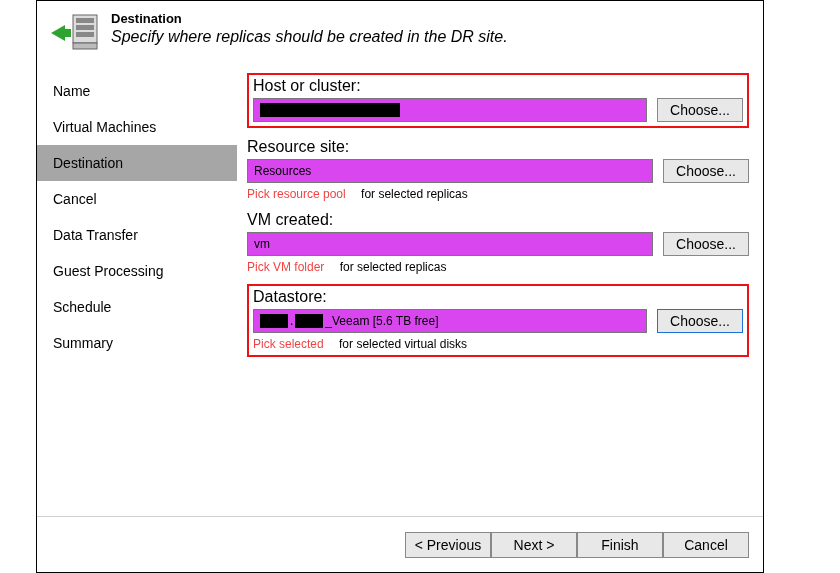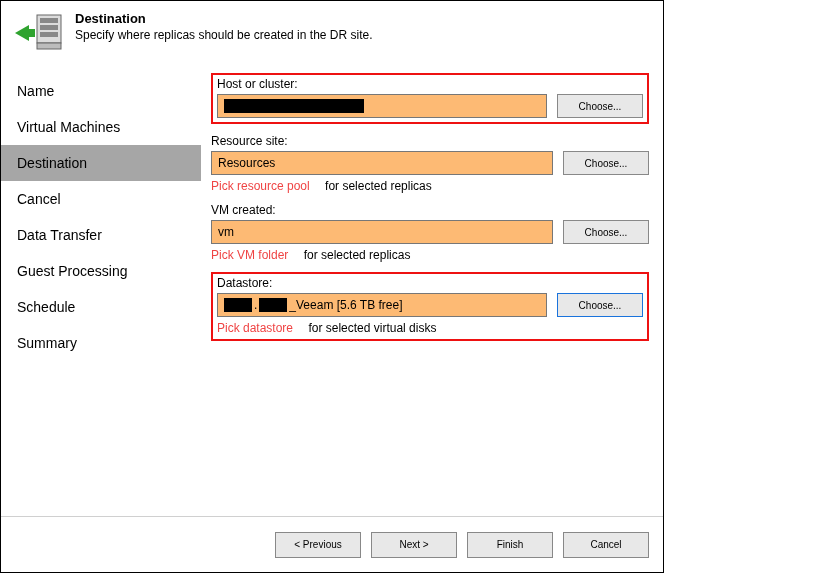--- a/index.html
+++ b/index.html
@@ -6,45 +6,47 @@
   html, body {
     margin: 0; padding: 0;
     width: 840px; height: 573px;
     font-family: "Segoe UI", Tahoma, sans-serif;
     font-size: 12px;
     background: #fff;
     color: #000;
     overflow: hidden;
   }
   .window {
-    width: 664px; height: 573px;
+    width: 728px; height: 573px;
     border: 1px solid #000;
     position: relative;
     background: #fff;
+    margin-left: 36px;
   }
   
   .header {
     display: flex;
     align-items: flex-start;
     padding: 10px 14px 6px 14px;
   }
   .header-icon {
     width: 48px; height: 40px;
     margin-right: 12px;
     flex: 0 0 auto;
     margin-top: 2px;
   }
   .header-text h1 {
     font-size: 13px;
     font-weight: 700;
     margin: 0 0 2px 0;
   }
   .header-text p {
-    font-size: 12px;
+    font-size: 16px;
     margin: 0;
+    font-style: italic;
   }
   
   .body {
     display: flex;
     position: absolute;
     top: 66px; left: 0;
     right: 0;
     bottom: 56px;
   }
   .sidebar {
@@ -64,46 +66,46 @@
   }
   .content {
     flex: 1;
     padding: 6px 14px 0 10px;
     position: relative;
   }
   .field-block {
     margin-bottom: 10px;
   }
   .field-label {
-    font-size: 12px;
+    font-size: 16px;
     margin-bottom: 3px;
   }
   .field-row {
     display: flex;
     align-items: stretch;
   }
   .field-input {
     flex: 1;
     height: 24px;
     border: 1px solid #777;
-    background: #fdba74;
+    background: #d946ef;
     padding: 2px 6px;
     font-size: 12px;
     display: flex;
     align-items: center;
     gap: 2px;
     overflow: hidden;
   }
   .btn {
     width: 86px;
     height: 24px;
     margin-left: 10px;
     border: 1px solid #888;
     background: #e8e8e8;
-    font-size: 10px;
+    font-size: 14px;
     cursor: pointer;
     padding: 0;
     font-family: inherit;
   }
   .btn.blue-outline {
     border: 1px solid #1a73dc;
   }
   .link-line {
     margin-top: 4px;
     font-size: 12px;
@@ -125,21 +127,20 @@
   }
   .footer {
     position: absolute;
     left: 0; right: 0; bottom: 0;
     height: 56px;
     border-top: 1px solid #d0d0d0;
     display: flex;
     align-items: center;
     justify-content: flex-end;
     padding-right: 14px;
-    gap: 10px;
     background: #fff;
   }
   .footer .btn {
     width: 86px;
     height: 26px;
     margin-left: 0;
   }
 </style>
 </head>
 <body>
@@ -219,21 +220,21 @@
         <div class="field-row">
           <div class="field-input">
             <span class="redact" style="width:28px"></span>
             <span>.</span>
             <span class="redact" style="width:28px"></span>
             <span>_Veeam [5.6 TB free]</span>
           </div>
           <button class="btn blue-outline">Choose...</button>
         </div>
         <div class="link-line">
-          <span class="link">Pick datastore</span><span class="link-suffix">  for selected virtual disks</span>
+          <span class="link">Pick selected</span><span class="link-suffix">  for selected virtual disks</span>
         </div>
       </div>
 
     </div>
   </div>
 
   <div class="footer">
     <button class="btn">&lt; Previous</button>
     <button class="btn">Next &gt;</button>
     <button class="btn">Finish</button>

